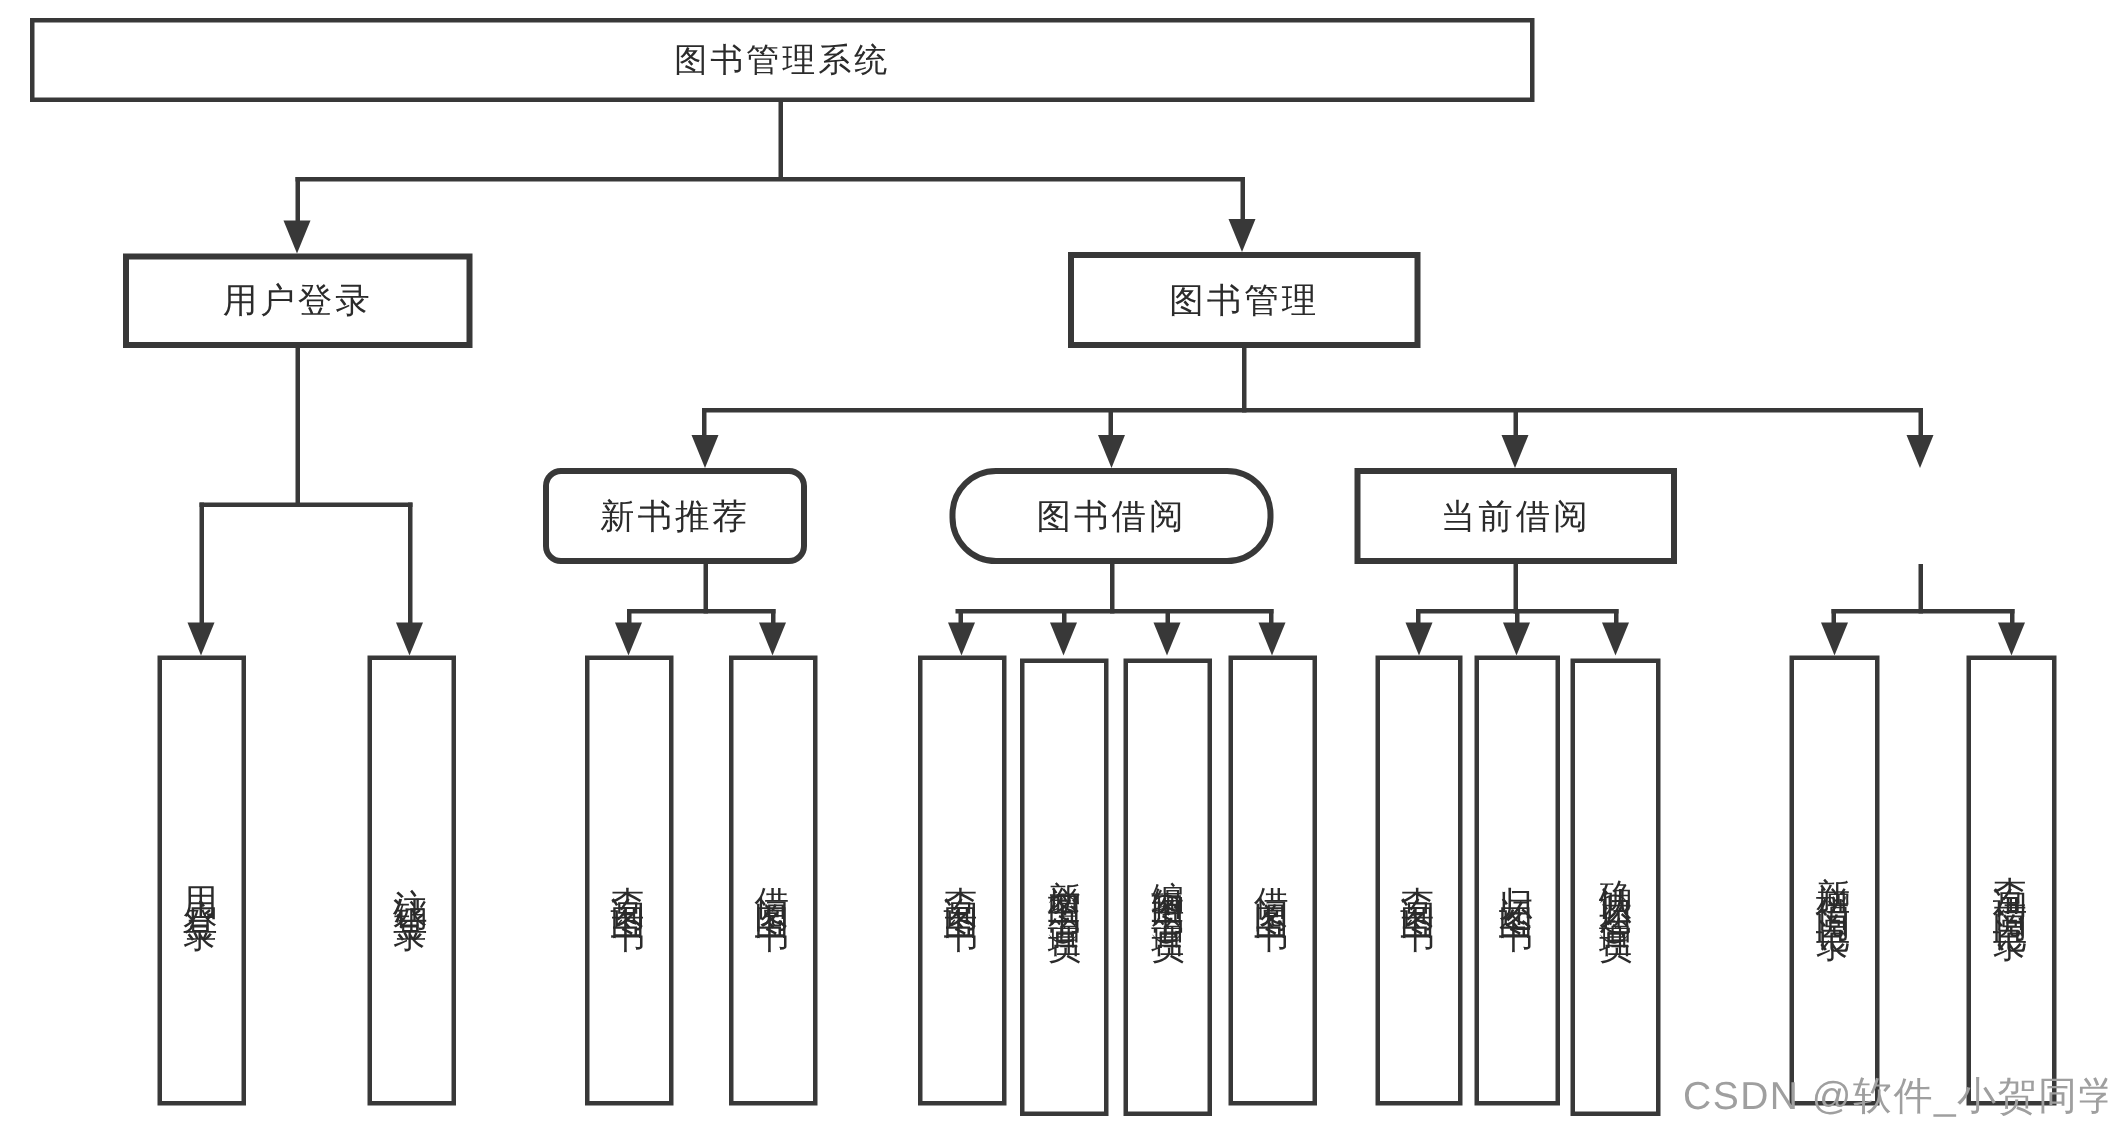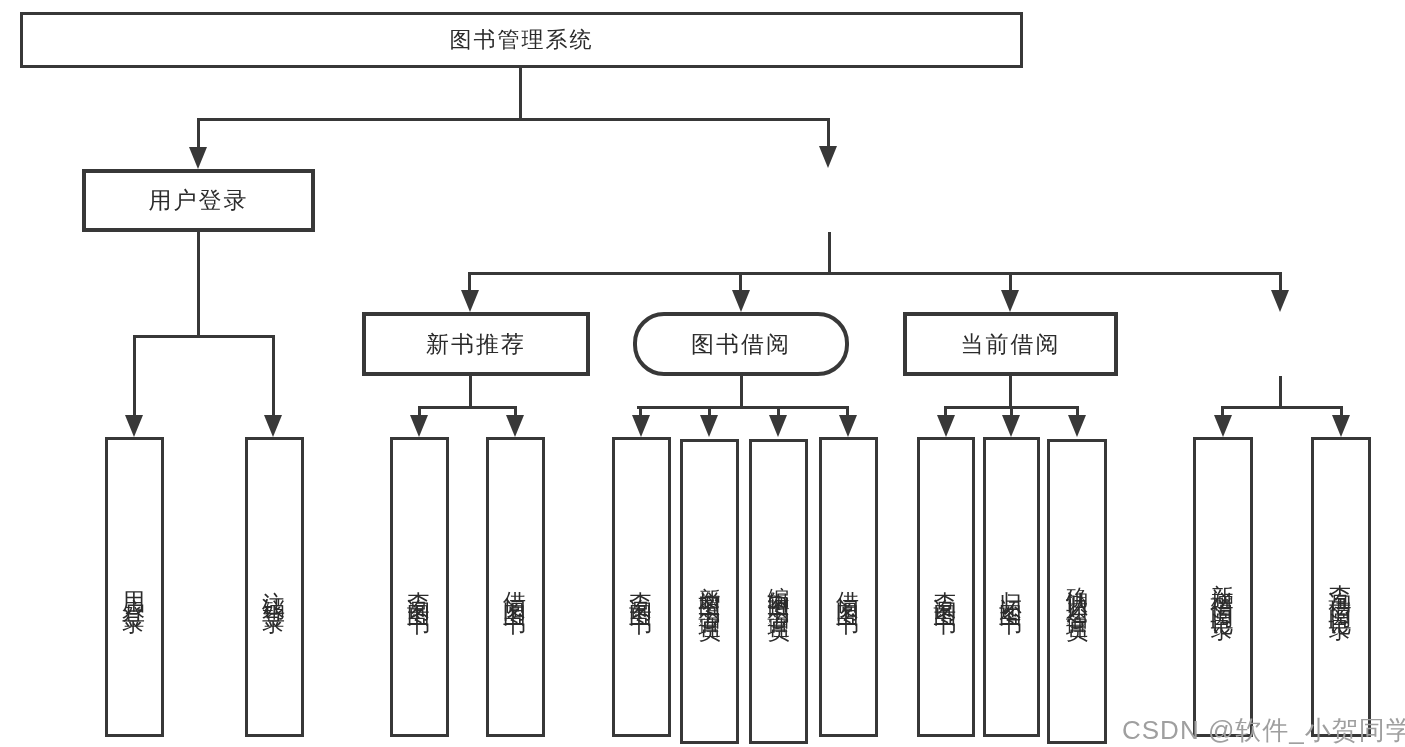--- a/index.html
+++ b/index.html
@@ -69,21 +69,21 @@
     letter-spacing: 1px;
     color: var(--watermark);
     z-index: 5;
     white-space: nowrap;
   }
 
   
   #n-root      { left: 20px;   top: 12px;  width: 1003px; height: 56px; }
   #n-user      { left: 82px;   top: 169px; width: 233px;  height: 63px; }
   #n-mgmt      { left: 712px;  top: 168px; width: 235px;  height: 64px; }
-  #n-recommend { left: 362px;  top: 312px; width: 228px;  height: 64px; }
+  #n-recommend { left: 362px;  top: 312px; width: 176px;  height: 64px; border-radius: 12px; }
   #n-borrow    { left: 633px;  top: 312px; width: 216px;  height: 64px; border-radius: 31px; }
   #n-current   { left: 903px;  top: 312px; width: 215px;  height: 64px; }
   #n-records   { left: 1173px; top: 312px; width: 215px;  height: 64px; }
 
   #lf-user-login   { left: 105px;  top: 437px; width: 59px; height: 300px; }
   #lf-logout       { left: 245px;  top: 437px; width: 59px; height: 300px; }
   #lf-rec-query    { left: 390px;  top: 437px; width: 59px; height: 300px; }
   #lf-rec-borrow   { left: 486px;  top: 437px; width: 59px; height: 300px; }
   #lf-bor-query    { left: 612px;  top: 437px; width: 59px; height: 300px; }
   #lf-bor-add      { left: 680px;  top: 439px; width: 59px; height: 305px; }
@@ -96,20 +96,21 @@
   #lf-recd-query   { left: 1311px; top: 437px; width: 60px; height: 300px; }
 </style>
 </head>
 <body>
 
 <div class="stage">
 
   <div class="box root" id="n-root">图书管理系统</div>
 
   <div class="box" id="n-user">用户登录</div>
+  <div class="box" id="n-mgmt">图书管理</div>
 
   <div class="box" id="n-recommend">新书推荐</div>
   <div class="box" id="n-borrow">图书借阅</div>
   <div class="box" id="n-current">当前借阅</div>
 
   <div class="vbox v4" id="lf-user-login">用户登录</div>
   <div class="vbox v4" id="lf-logout">注销登录</div>
 
   <div class="vbox v4" id="lf-rec-query">查询图书</div>
   <div class="vbox v4" id="lf-rec-borrow">借阅图书</div>

